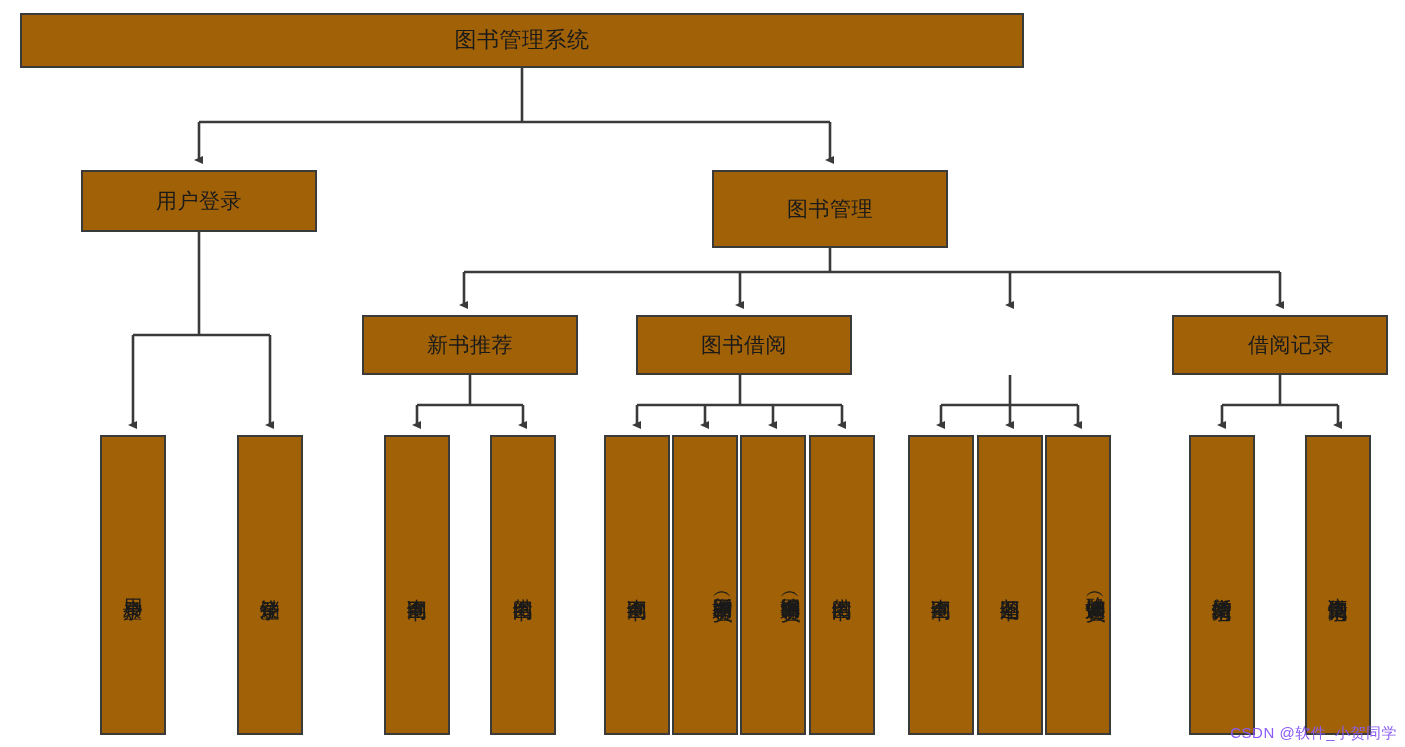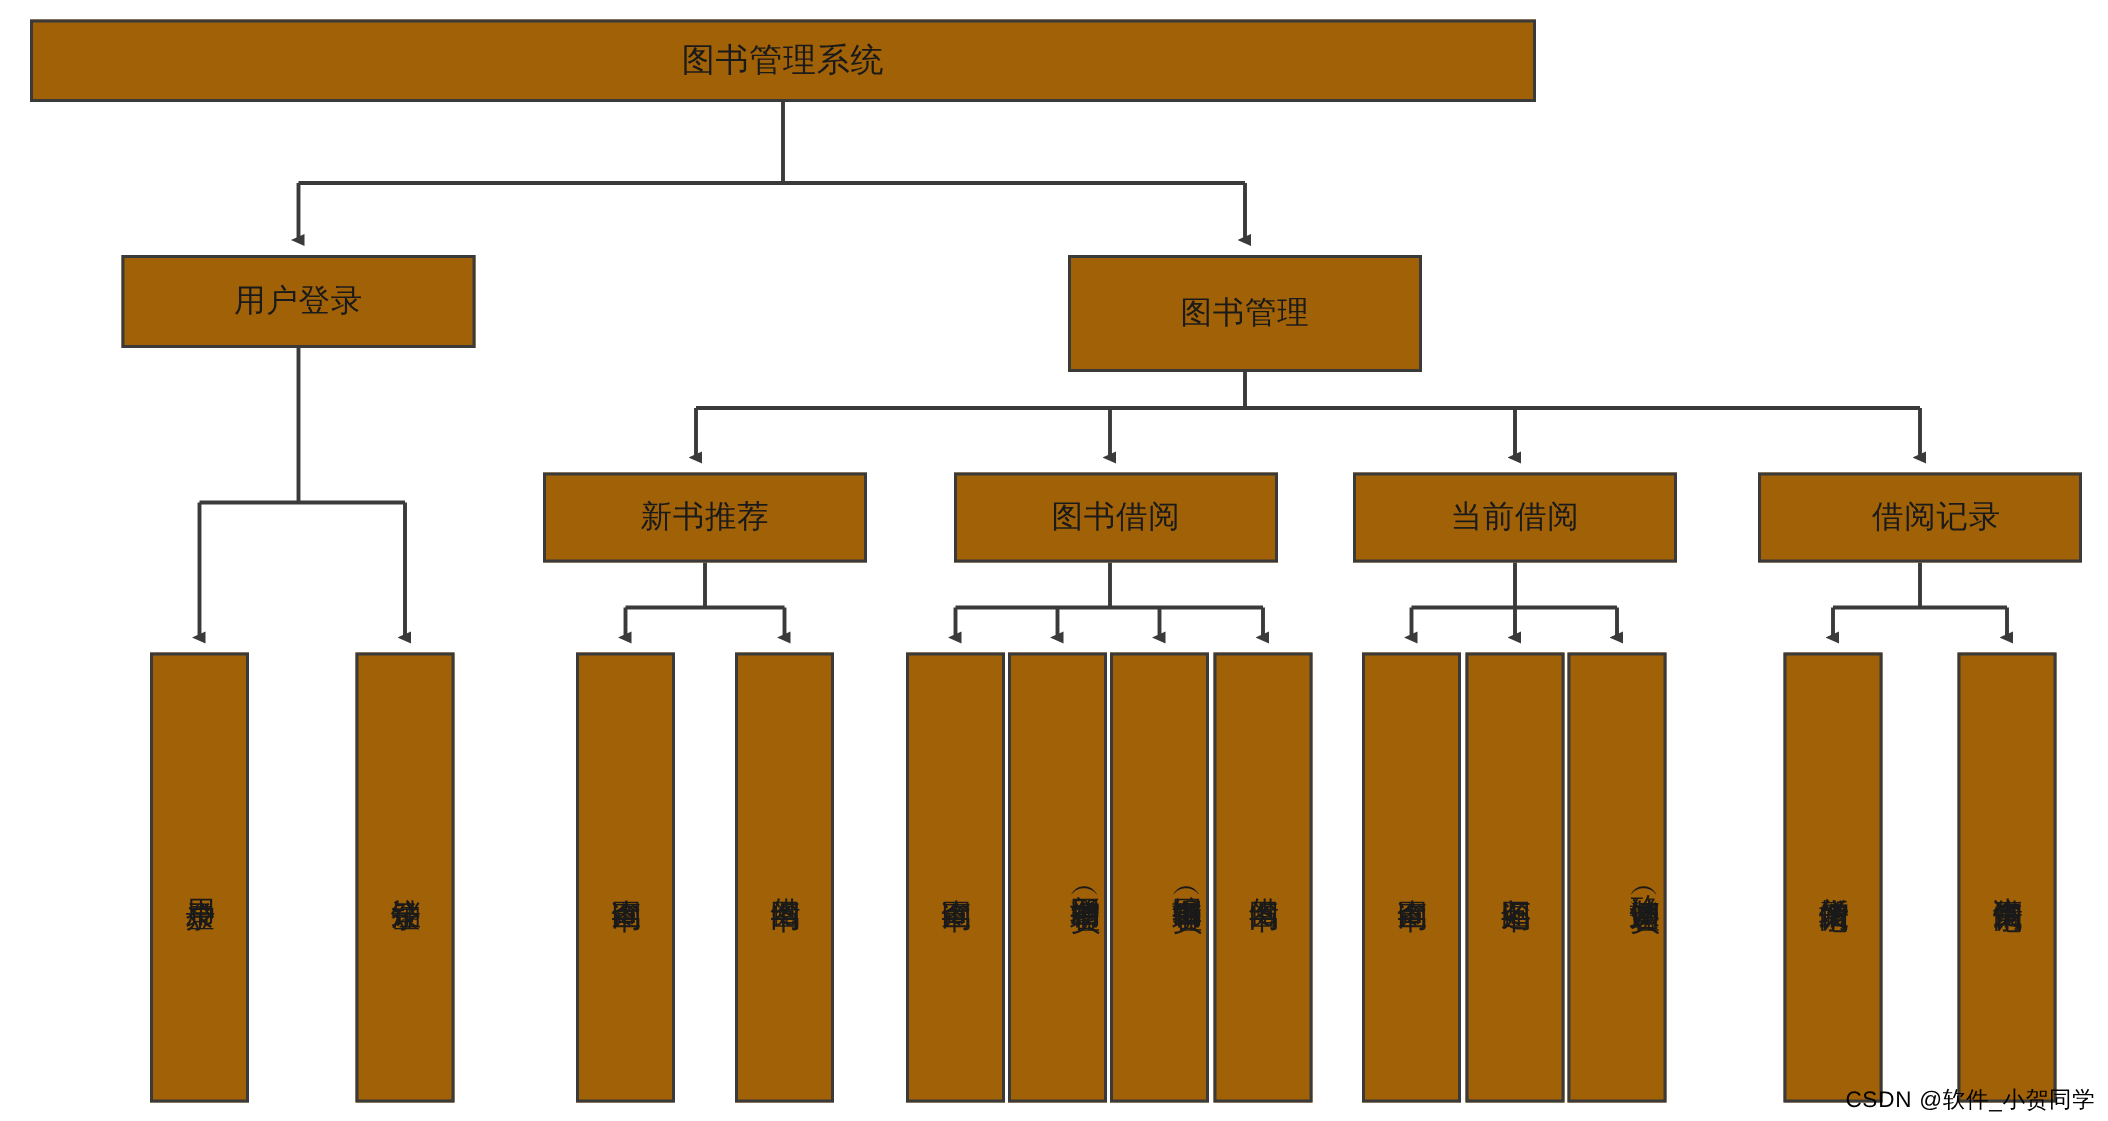--- a/index.html
+++ b/index.html
@@ -53,21 +53,21 @@
     align-items: flex-start;
   }
   .root {
     font-size: 22px;
   }
   .watermark {
     position: absolute;
     right: 8px;
     bottom: 4px;
     font-size: 15px;
-    color: #000000;
+    color: #8b5cf6;
     letter-spacing: 0.5px;
     white-space: nowrap;
   }
 </style>
 </head>
 <body>
 
 <div id="canvas">
 
   <svg id="edges" viewBox="0 0 1405 747">
@@ -120,21 +120,20 @@
     </g>
   </svg>
 
   <div class="node node-h root" style="left:20px; top:13px; width:1004px; height:55px;">图书管理系统</div>
 
   <div class="node node-h" style="left:81px; top:170px; width:236px; height:62px;">用户登录</div>
   <div class="node node-h" style="left:712px; top:170px; width:236px; height:78px;">图书管理</div>
 
   <div class="node node-h" style="left:362px; top:315px; width:216px; height:60px;">新书推荐</div>
   <div class="node node-h" style="left:636px; top:315px; width:216px; height:60px;">图书借阅</div>
-  <div class="node node-h" style="left:902px; top:315px; width:216px; height:60px;">当前借阅</div>
   <div class="node node-h" style="left:1172px; top:315px; width:216px; height:60px;padding-left:22px;">借阅记录</div>
 
   <div class="node node-v" style="left:100px; top:435px; width:66px; height:300px;">用户登录</div>
   <div class="node node-v" style="left:237px; top:435px; width:66px; height:300px;">注销登录</div>
 
   <div class="node node-v" style="left:384px; top:435px; width:66px; height:300px;">查询图书</div>
   <div class="node node-v" style="left:490px; top:435px; width:66px; height:300px;">借阅图书</div>
 
   <div class="node node-v" style="left:604px; top:435px; width:66px; height:300px;">查询图书</div>
   <div class="node node-v top-align" style="left:672px; top:435px; width:66px; height:300px;">新增图书（管理员）</div>

